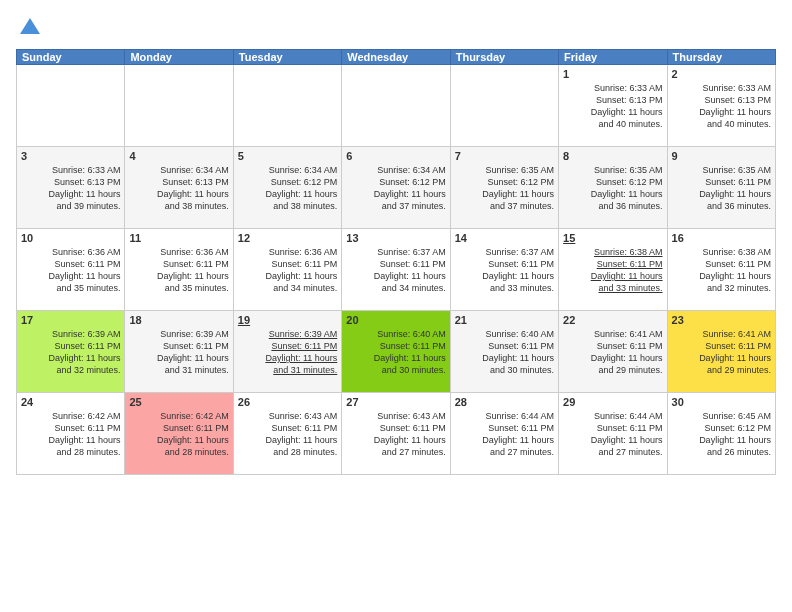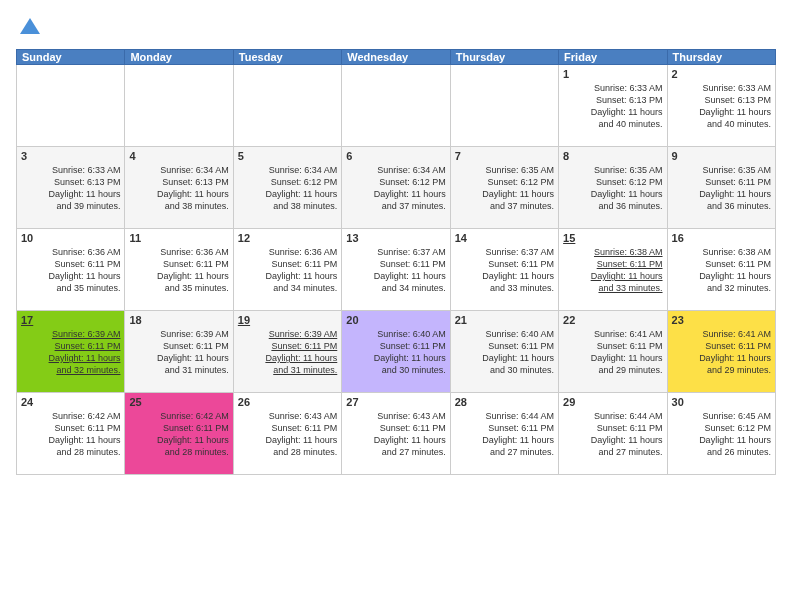--- a/index.html
+++ b/index.html
@@ -247,42 +247,42 @@
           </td>
           <td style="background: rgb(255, 255, 255);">
             <span class="day-num">16</span>
             <div class="day-info" style="white-space: pre-line;">Sunrise: 6:38 AM
 Sunset: 6:11 PM
 Daylight: 11 hours
 and 32 minutes.</div>
           </td>
         </tr>
         <tr>
-          <td style="background: #84cc16; text-decoration: underline;">
+          <td style="background: #bef264;">
             <span class="day-num">17</span>
             <div class="day-info" style="white-space: pre-line;">Sunrise: 6:39 AM
 Sunset: 6:11 PM
 Daylight: 11 hours
 and 32 minutes.</div>
           </td>
           <td style="background: rgb(245, 245, 245);">
             <span class="day-num">18</span>
             <div class="day-info" style="white-space: pre-line;">Sunrise: 6:39 AM
 Sunset: 6:11 PM
 Daylight: 11 hours
 and 31 minutes.</div>
           </td>
           <td style="background: rgb(245, 245, 245); text-decoration: underline;">
             <span class="day-num">19</span>
             <div class="day-info" style="white-space: pre-line;">Sunrise: 6:39 AM
 Sunset: 6:11 PM
 Daylight: 11 hours
 and 31 minutes.</div>
           </td>
-          <td style="background: #c4b5fd;">
+          <td style="background: #84cc16;">
             <span class="day-num">20</span>
             <div class="day-info" style="white-space: pre-line;">Sunrise: 6:40 AM
 Sunset: 6:11 PM
 Daylight: 11 hours
 and 30 minutes.</div>
           </td>
           <td style="background: rgb(245, 245, 245);">
             <span class="day-num">21</span>
             <div class="day-info" style="white-space: pre-line;">Sunrise: 6:40 AM
 Sunset: 6:11 PM
@@ -305,21 +305,21 @@
           </td>
         </tr>
         <tr>
           <td style="background: rgb(255, 255, 255);">
             <span class="day-num">24</span>
             <div class="day-info" style="white-space: pre-line;">Sunrise: 6:42 AM
 Sunset: 6:11 PM
 Daylight: 11 hours
 and 28 minutes.</div>
           </td>
-          <td style="background: #ec4899; margin-left: 12px;">
+          <td style="background: #fca5a5; margin-left: 12px;">
             <span class="day-num">25</span>
             <div class="day-info" style="white-space: pre-line;">Sunrise: 6:42 AM
 Sunset: 6:11 PM
 Daylight: 11 hours
 and 28 minutes.</div>
           </td>
           <td style="background: rgb(255, 255, 255);">
             <span class="day-num">26</span>
             <div class="day-info" style="white-space: pre-line;">Sunrise: 6:43 AM
 Sunset: 6:11 PM

